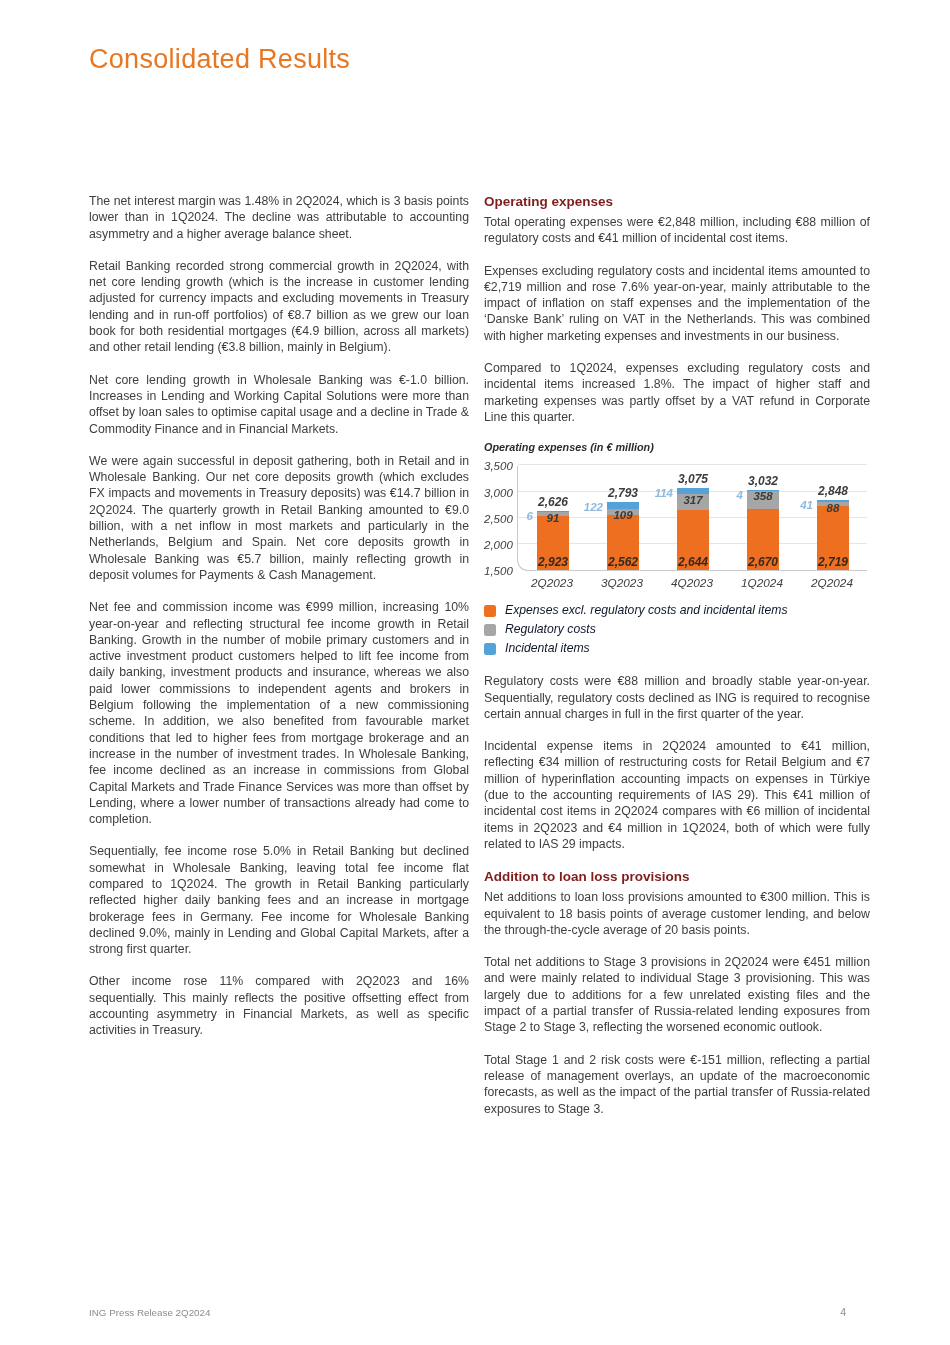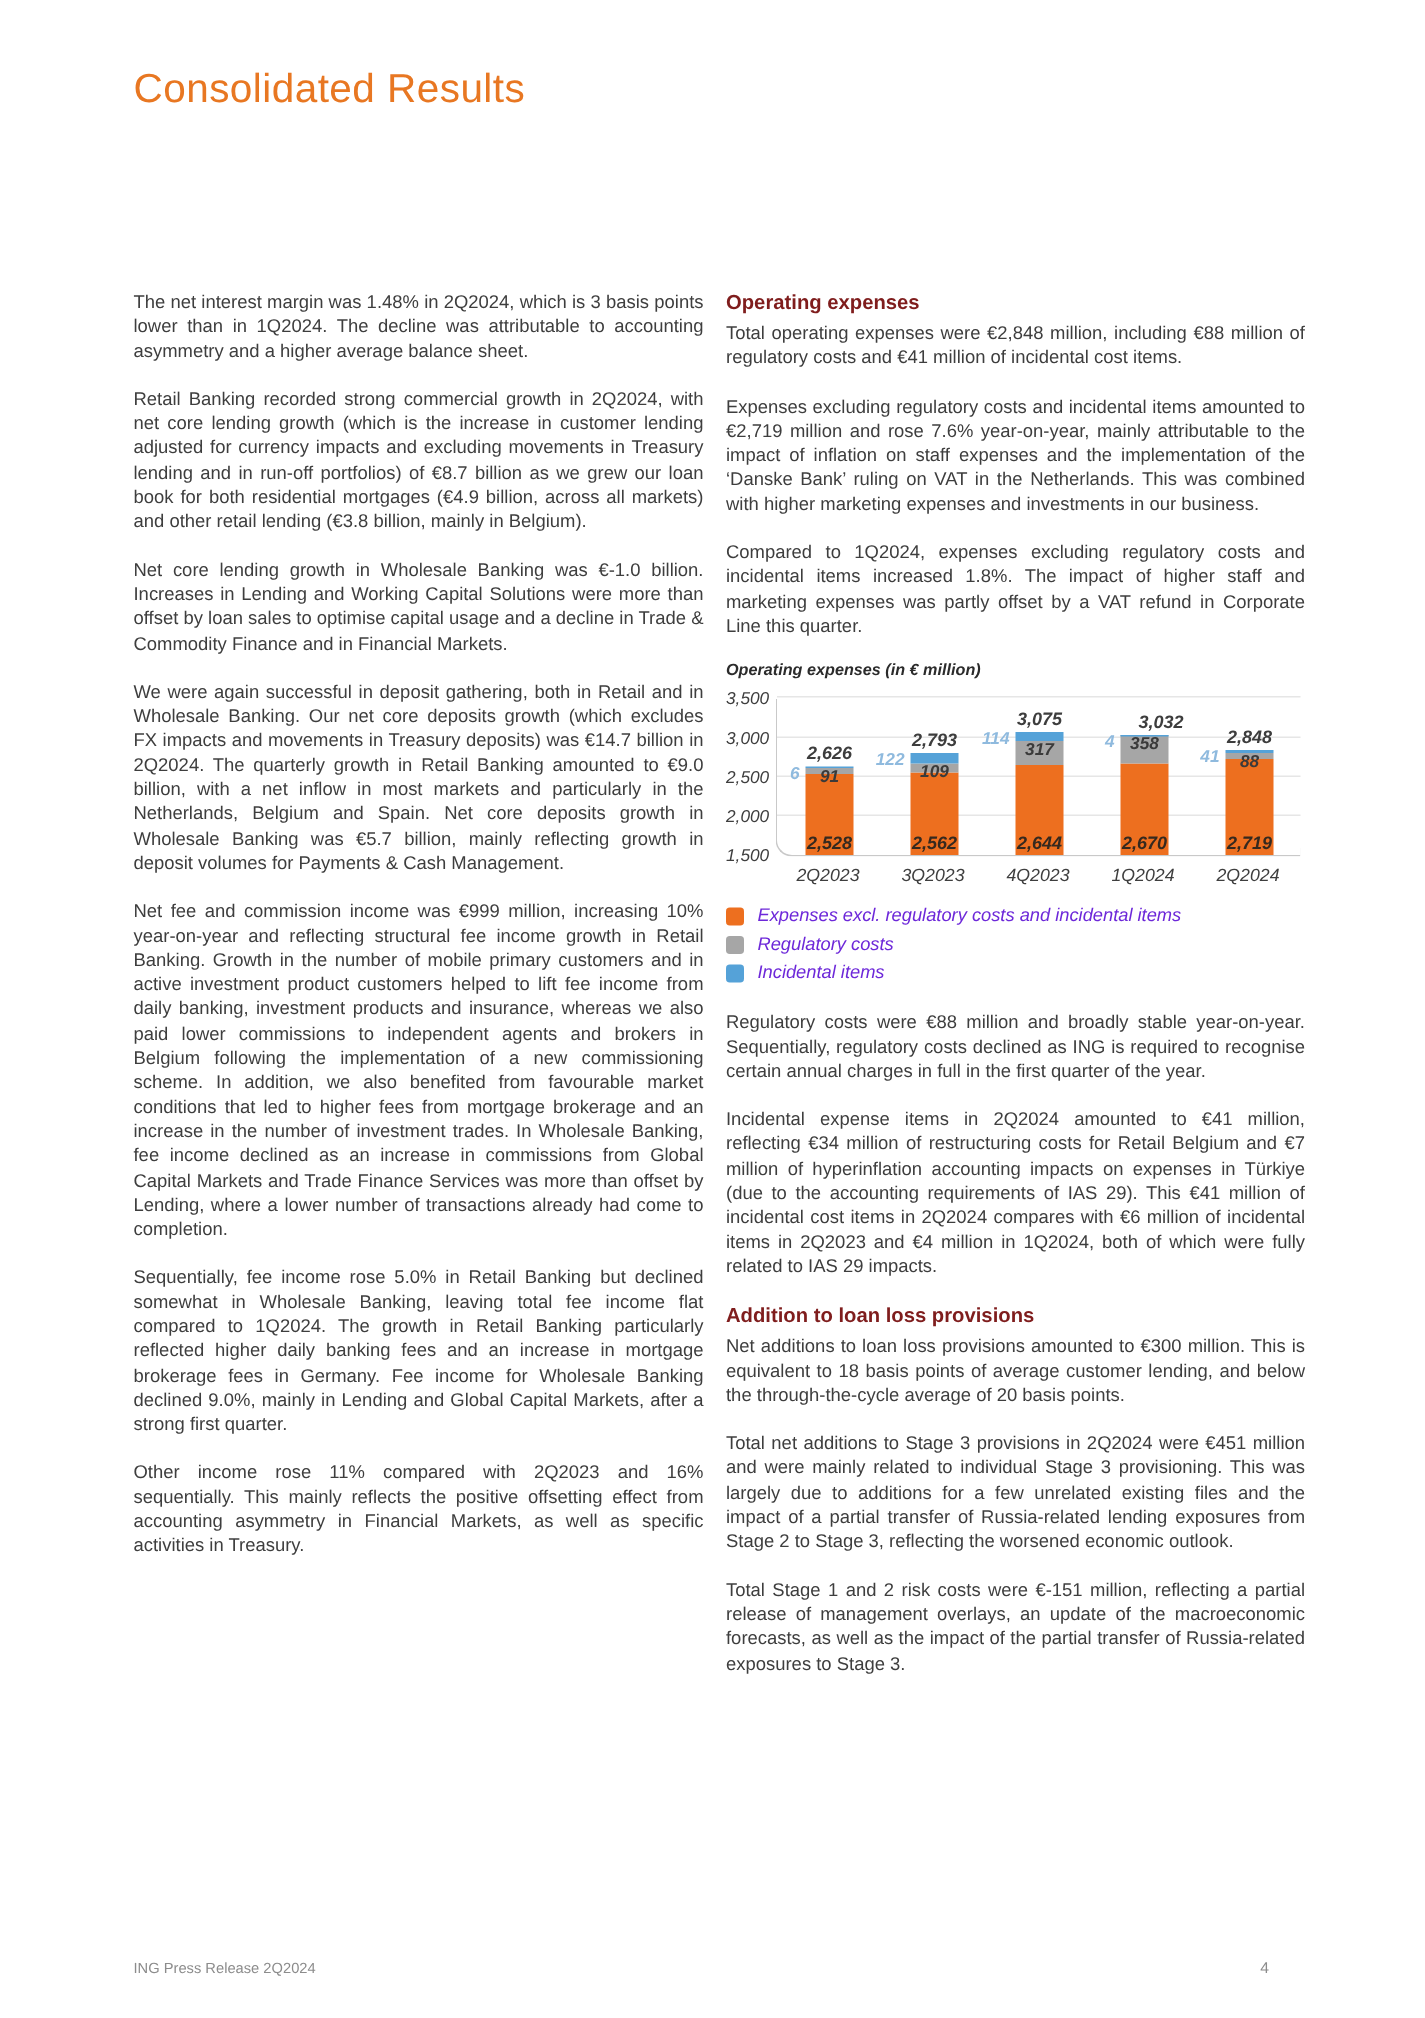--- a/index.html
+++ b/index.html
@@ -51,21 +51,21 @@
   .bar-label { position:absolute; font-size:12px; font-weight:bold; line-height:12px; text-align:center; }
   .lbl-total  { color:#3d3d3d; }
   .lbl-bottom { color:#35291f; }
   .lbl-gray   { color:#3a3a3a; font-size:11.5px; }
   .lbl-blue   { color:#8fbade; font-size:11.5px; text-align:right; }
   .legend { margin:7px 0 2px 0; }
   .legend-row { display:flex; align-items:center; margin-bottom:6px; }
   .legend-swatch {
     width:12px; height:12px; border-radius:2.5px; margin-right:9px; flex:0 0 auto;
   }
-  .legend-label { font-size:12.2px; color:#6d28d9; line-height:13px; }
+  .legend-label { font-size:12.2px; color:#0f172a; line-height:13px; }
 
   .footer {
     position:absolute; left:89px; top:1306px; width:757px;
     display:flex; justify-content:space-between; align-items:baseline;gap:47px;
   }
   .footer-left  { font-size:9.8px; color:#8c8c8c; }
   .footer-page  { font-size:10.5px; color:#8c8c8c; }
 </style>
 </head>
 <body>
@@ -95,41 +95,41 @@
       <div class="plot-wrap" id="plot-wrap">
         <div class="plot" id="plot">
             <div class="gridline" style="bottom: 26.25px;"></div>
             <div class="gridline" style="bottom: 52.5px;"></div>
             <div class="gridline" style="bottom: 78.75px;"></div>
             <div class="gridline" style="bottom: 105px;"></div>
             <div class="seg" style="left: 19px; width: 32px; bottom: 0px; height: 53.97px; background: rgb(237, 111, 31); z-index: 1;"></div>
             <div class="seg" style="left: 19px; width: 32px; bottom: 53.97px; height: 4.7775px; background: rgb(166, 166, 166); z-index: 1;"></div>
             <div class="seg" style="left: 19px; width: 32px; bottom: 58.7475px; height: 0.315px; background: rgb(85, 162, 216); z-index: 1;"></div>
             <div class="bar-label lbl-total" style="left: 3px; width: 64px; bottom: 62.0625px; z-index: 2;">2,626</div>
-            <div class="bar-label lbl-bottom" style="left: 3px; width: 64px; bottom: 2px; z-index: 2;">2,528</div>
+            <div class="bar-label lbl-bottom" style="left: 3px; width: 64px; bottom: 2px; z-index: 2;">2,923</div>
             <div class="bar-label lbl-gray" style="left: 3px; width: 64px; bottom: 46.7475px; z-index: 2;">91</div>
             <div class="bar-label lbl-blue" style="left: -25px; width: 40px; bottom: 48.0625px; z-index: 2;">6</div>
             <div class="seg" style="left: 89px; width: 32px; bottom: 0px; height: 55.755px; background: rgb(237, 111, 31); z-index: 1;"></div>
             <div class="seg" style="left: 89px; width: 32px; bottom: 55.755px; height: 5.7225px; background: rgb(166, 166, 166); z-index: 1;"></div>
             <div class="seg" style="left: 89px; width: 32px; bottom: 61.4775px; height: 6.405px; background: rgb(85, 162, 216); z-index: 1;"></div>
             <div class="bar-label lbl-total" style="left: 73px; width: 64px; bottom: 70.8825px; z-index: 2;">2,793</div>
             <div class="bar-label lbl-bottom" style="left: 73px; width: 64px; bottom: 2px; z-index: 2;">2,562</div>
             <div class="bar-label lbl-gray" style="left: 73px; width: 64px; bottom: 49.4775px; z-index: 2;">109</div>
             <div class="bar-label lbl-blue" style="left: 45px; width: 40px; bottom: 56.8825px; z-index: 2;">122</div>
             <div class="seg" style="left: 159px; width: 32px; bottom: 0px; height: 60.06px; background: rgb(237, 111, 31); z-index: 1;"></div>
             <div class="seg" style="left: 159px; width: 32px; bottom: 60.06px; height: 16.6425px; background: rgb(166, 166, 166); z-index: 1;"></div>
             <div class="seg" style="left: 159px; width: 32px; bottom: 76.7025px; height: 5.985px; background: rgb(85, 162, 216); z-index: 1;"></div>
             <div class="bar-label lbl-total" style="left: 143px; width: 64px; bottom: 85.6875px; z-index: 2;">3,075</div>
             <div class="bar-label lbl-bottom" style="left: 143px; width: 64px; bottom: 2px; z-index: 2;">2,644</div>
             <div class="bar-label lbl-gray" style="left: 143px; width: 64px; bottom: 64.7025px; z-index: 2;">317</div>
             <div class="bar-label lbl-blue" style="left: 115px; width: 40px; bottom: 71.6875px; z-index: 2;">114</div>
             <div class="seg" style="left: 229px; width: 32px; bottom: 0px; height: 61.425px; background: rgb(237, 111, 31); z-index: 1;"></div>
             <div class="seg" style="left: 229px; width: 32px; bottom: 61.425px; height: 18.795px; background: rgb(166, 166, 166); z-index: 1;"></div>
             <div class="seg" style="left: 229px; width: 32px; bottom: 80.22px; height: 0.21px; background: rgb(85, 162, 216); z-index: 1;"></div>
-            <div class="bar-label lbl-total" style="left: 224px; width: 64px; bottom: 83.43px; z-index: 2;">3,032</div>
+            <div class="bar-label lbl-total" style="left: 213px; width: 64px; bottom: 83.43px; z-index: 2;">3,032</div>
             <div class="bar-label lbl-bottom" style="left: 213px; width: 64px; bottom: 2px; z-index: 2;">2,670</div>
             <div class="bar-label lbl-gray" style="left: 213px; width: 64px; bottom: 68.22px; z-index: 2;">358</div>
             <div class="bar-label lbl-blue" style="left: 185px; width: 40px; bottom: 69.43px; z-index: 2;">4</div>
             <div class="seg" style="left: 299px; width: 32px; bottom: 0px; height: 63.9975px; background: rgb(237, 111, 31); z-index: 1;"></div>
             <div class="seg" style="left: 299px; width: 32px; bottom: 63.9975px; height: 4.62px; background: rgb(166, 166, 166); z-index: 1;"></div>
             <div class="seg" style="left: 299px; width: 32px; bottom: 68.6175px; height: 2.1525px; background: rgb(85, 162, 216); z-index: 1;"></div>
             <div class="bar-label lbl-total" style="left: 283px; width: 64px; bottom: 73.77px; z-index: 2;">2,848</div>
             <div class="bar-label lbl-bottom" style="left: 283px; width: 64px; bottom: 2px; z-index: 2;">2,719</div>
             <div class="bar-label lbl-gray" style="left: 283px; width: 64px; bottom: 56.6175px; z-index: 2;">88</div>
             <div class="bar-label lbl-blue" style="left: 255px; width: 40px; bottom: 59.77px; z-index: 2; text-align: right;">41</div>

